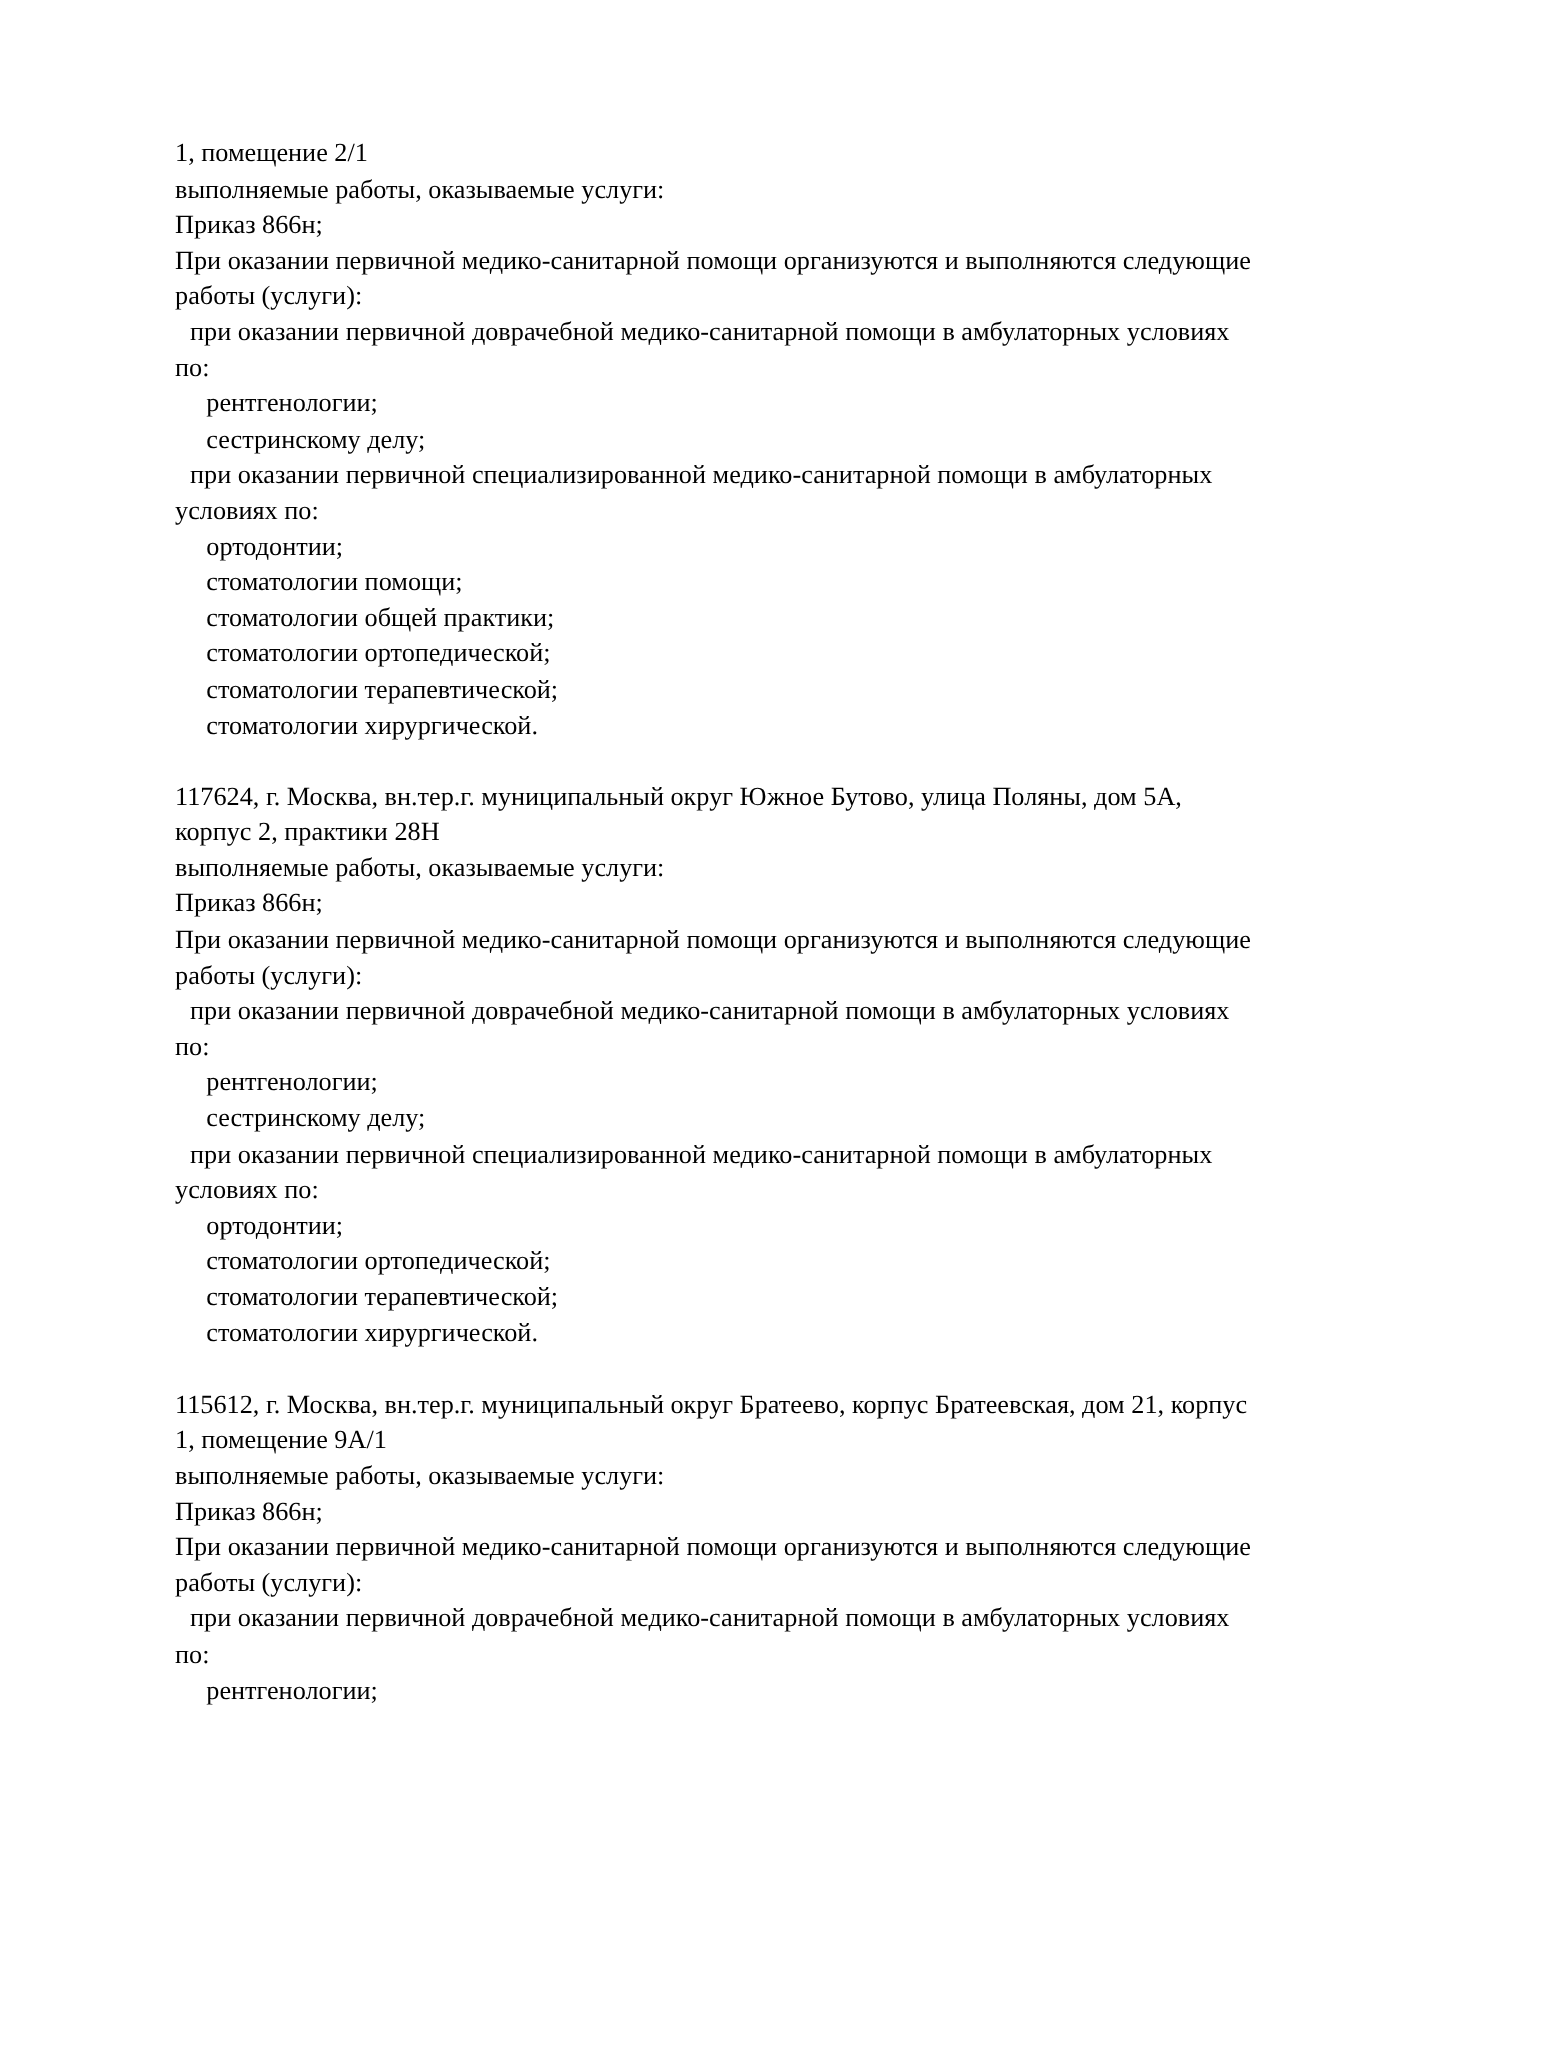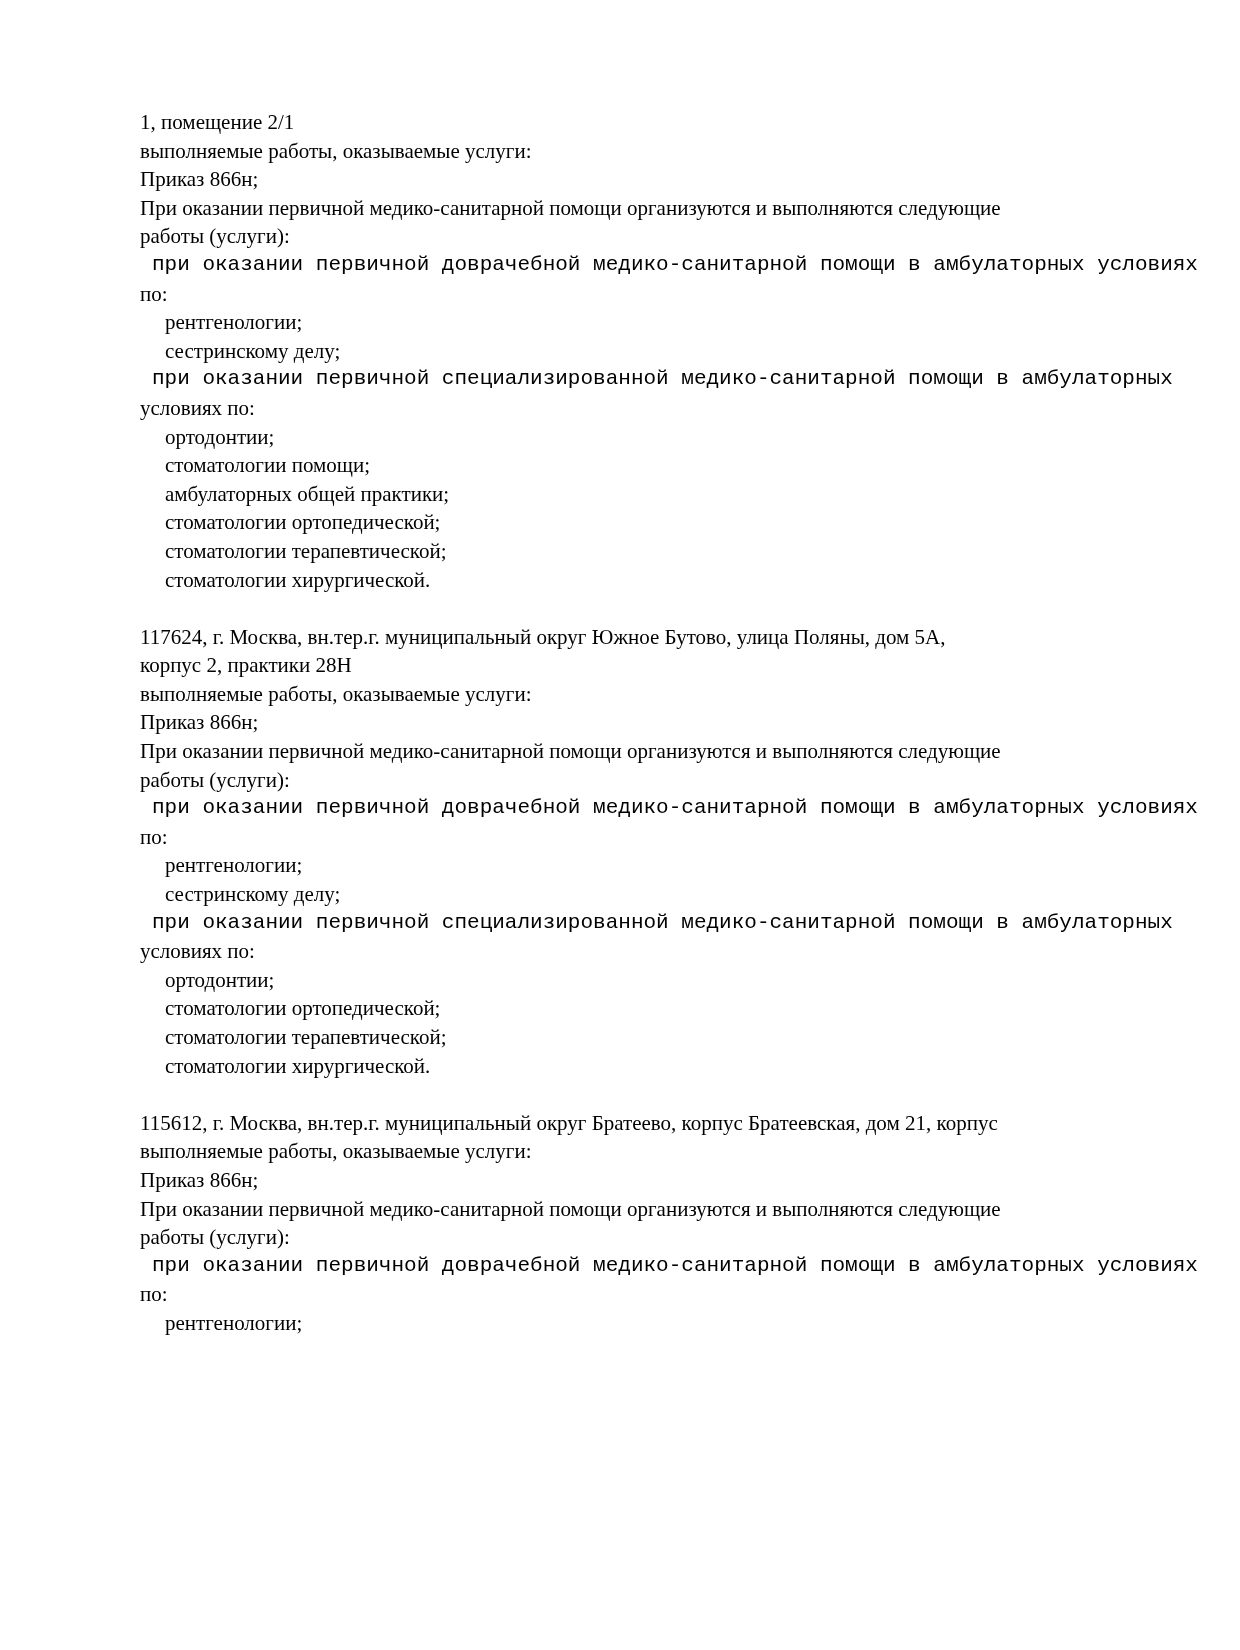--- a/index.html
+++ b/index.html
@@ -24,21 +24,21 @@
     font-size: 21px;
     line-height: 28.6px;
     text-align: left;
   }
   .block + .block {
     margin-top: 28.6px; 
   }
   .line {
     white-space: pre;
   }
-  .i1 { padding-left: 12px; font-family: Liberation Mono, monospace; }  
+  .i1 { padding-left: 12px; }  
   .i2 { padding-left: 25px; }  
 </style>
 </head>
 <body>
 
 <div class="page">
   <div class="doc">
 
     <div class="block">
       <div class="line">1, помещение 2/1</div>
@@ -47,21 +47,21 @@
       <div class="line">При оказании первичной медико-санитарной помощи организуются и выполняются следующие</div>
       <div class="line">работы (услуги):</div>
       <div class="line i1">при оказании первичной доврачебной медико-санитарной помощи в амбулаторных условиях</div>
       <div class="line">по:</div>
       <div class="line i2">рентгенологии;</div>
       <div class="line i2">сестринскому делу;</div>
       <div class="line i1">при оказании первичной специализированной медико-санитарной помощи в амбулаторных</div>
       <div class="line">условиях по:</div>
       <div class="line i2">ортодонтии;</div>
       <div class="line i2">стоматологии помощи;</div>
-      <div class="line i2">амбулаторных общей практики;</div>
+      <div class="line i2">стоматологии общей практики;</div>
       <div class="line i2">стоматологии ортопедической;</div>
       <div class="line i2">стоматологии терапевтической;</div>
       <div class="line i2">стоматологии хирургической.</div>
     </div>
 
     <div class="block">
       <div class="line">117624, г. Москва, вн.тер.г. муниципальный округ Южное Бутово, улица Поляны, дом 5А,</div>
       <div class="line">корпус 2, практики 28Н</div>
       <div class="line">выполняемые работы, оказываемые услуги:</div>
       <div class="line">Приказ 866н;</div>
@@ -74,20 +74,21 @@
       <div class="line i1">при оказании первичной специализированной медико-санитарной помощи в амбулаторных</div>
       <div class="line">условиях по:</div>
       <div class="line i2">ортодонтии;</div>
       <div class="line i2">стоматологии ортопедической;</div>
       <div class="line i2">стоматологии терапевтической;</div>
       <div class="line i2">стоматологии хирургической.</div>
     </div>
 
     <div class="block">
       <div class="line">115612, г. Москва, вн.тер.г. муниципальный округ Братеево, корпус Братеевская, дом 21, корпус</div>
+      <div class="line">1, помещение 9А/1</div>
       <div class="line">выполняемые работы, оказываемые услуги:</div>
       <div class="line">Приказ 866н;</div>
       <div class="line">При оказании первичной медико-санитарной помощи организуются и выполняются следующие</div>
       <div class="line">работы (услуги):</div>
       <div class="line i1">при оказании первичной доврачебной медико-санитарной помощи в амбулаторных условиях</div>
       <div class="line">по:</div>
       <div class="line i2">рентгенологии;</div>
     </div>
 
   </div>

